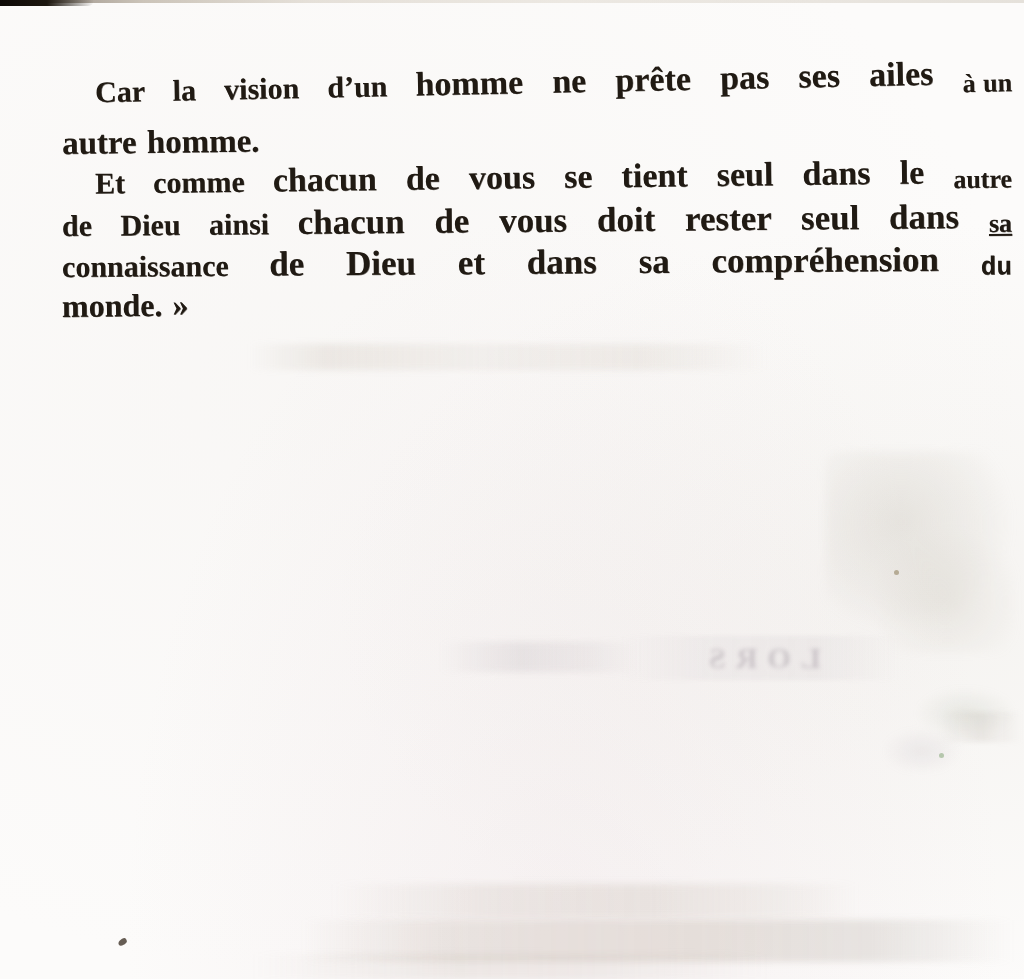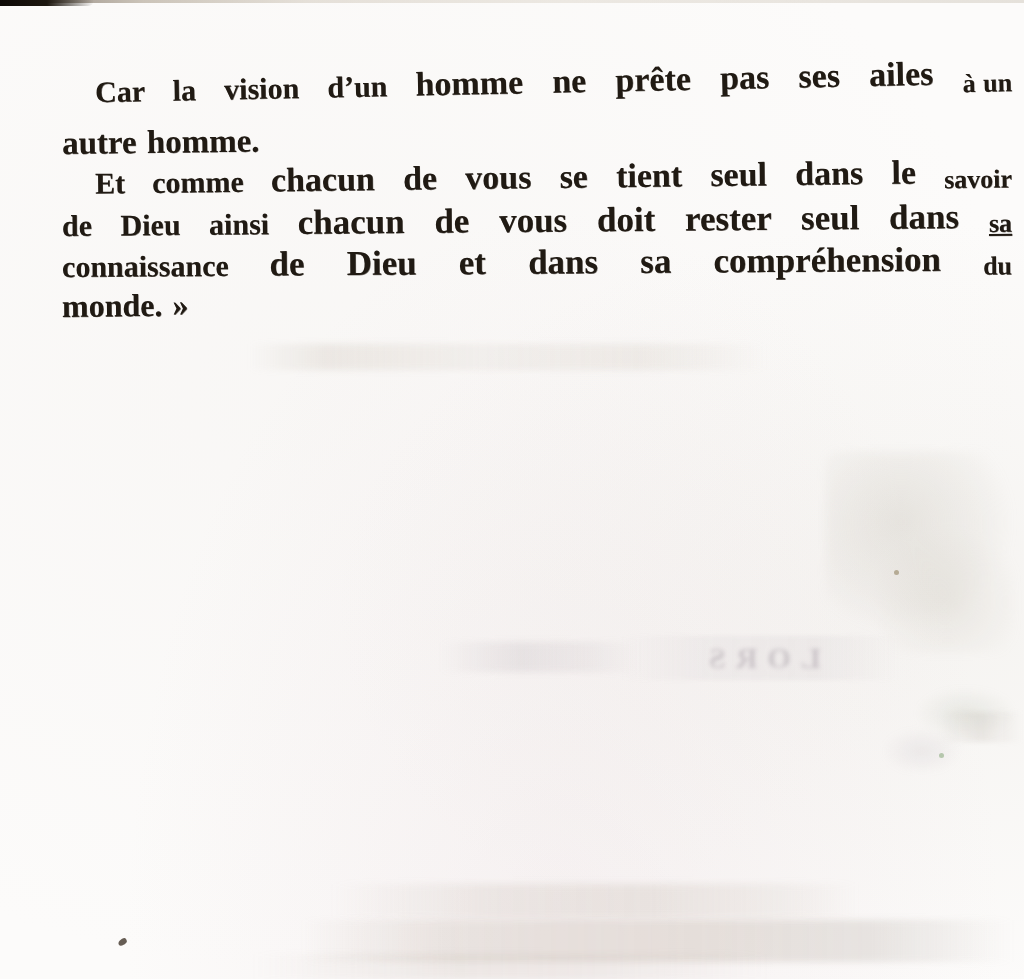--- a/index.html
+++ b/index.html
@@ -40,21 +40,21 @@
   .l1{top:72px;transform:rotate(-1.2deg);transform-origin:left center;}
   .l1 .sC{transform:translateY(8px);}
   .l2{top:124px;transform:rotate(-0.7deg);transform-origin:left center;font-size:33px;}
   .l3{top:163px;transform:rotate(-0.7deg);transform-origin:left center;}
   .l3 .sC{transform:translateY(5px);}
   .l4{top:204px;transform:rotate(-0.5deg);transform-origin:left center;}
   .l4 .sB{font-size:35px;}
   .l4 .sC{transform:translateY(4px);text-decoration:underline;}
   .l5{top:245px;transform:rotate(-0.4deg);transform-origin:left center;}
   .l5 .sB{font-size:35px;}
-  .l5 .sC{transform:translateY(4px);}
+  .l5 .sC{transform:translateY(4px);font-family:Liberation Mono, monospace;}
   .l6{top:288px;transform:rotate(-0.6deg);transform-origin:left center;font-size:32px;}
   
   .ghost{position:absolute;pointer-events:none;}
   .g1{left:248px;top:344px;width:520px;height:26px;
     background:linear-gradient(90deg,transparent,rgba(186,174,158,0.20) 15%,rgba(186,174,158,0.10) 45%,rgba(186,174,158,0.16) 75%,transparent);
     filter:blur(3px);}
   .patch{left:826px;top:452px;width:188px;height:200px;border-radius:10px;
     background:
       radial-gradient(60% 55% at 40% 35%, rgba(196,191,180,0.32), rgba(196,191,180,0.12) 70%, transparent),
       radial-gradient(55% 50% at 65% 75%, rgba(200,194,182,0.26), transparent 75%);
@@ -95,21 +95,21 @@
 
 <div class="page">
 
   <div class="top-line"></div>
   <div class="top-wedge"></div>
 
   <div class="line l1 just indent"><span class="sA">Car la vision d’un </span><span class="sB">homme ne prête pas ses ailes </span><span class="sC">à un</span></div>
 
   <div class="line l2"><span>autre homme.</span></div>
 
-  <div class="line l3 just indent"><span class="sA">Et comme </span><span class="sB">chacun de vous se tient seul dans le </span><span class="sC">savoir</span></div>
+  <div class="line l3 just indent"><span class="sA">Et comme </span><span class="sB">chacun de vous se tient seul dans le </span><span class="sC">autre</span></div>
 
   <div class="line l4 just"><span class="sA">de Dieu ainsi </span><span class="sB">chacun de vous doit rester seul dans </span><span class="sC">sa</span></div>
 
   <div class="line l5 just"><span class="sA">connaissance </span><span class="sB">de Dieu et dans sa compréhension </span><span class="sC">du</span></div>
 
   <div class="line l6"><span>monde. »</span></div>
 
   <div class="ghost g1"></div>
   <div class="ghost patch"></div>
   <div class="ghost g2b"></div>

